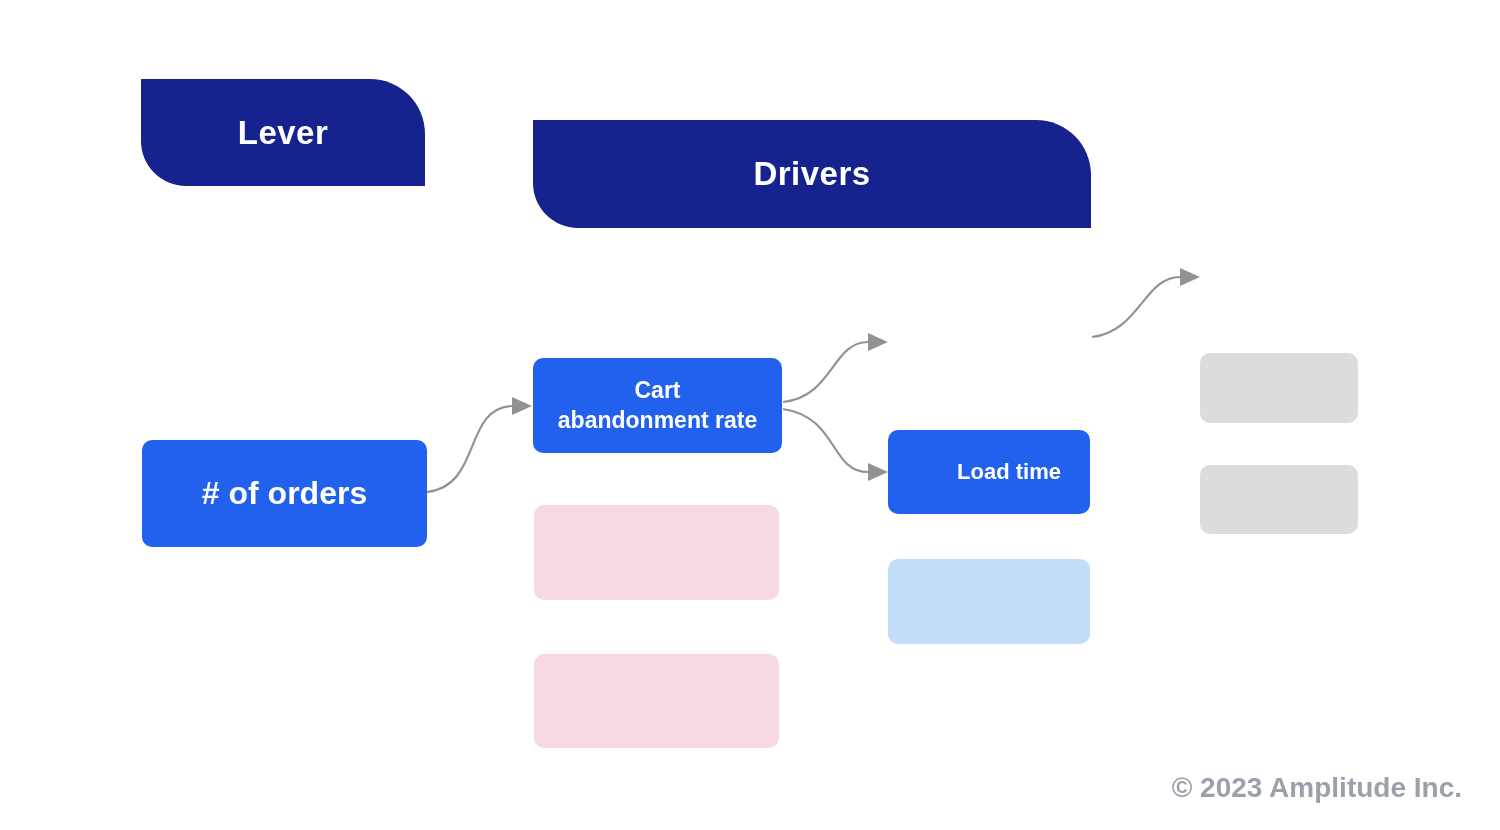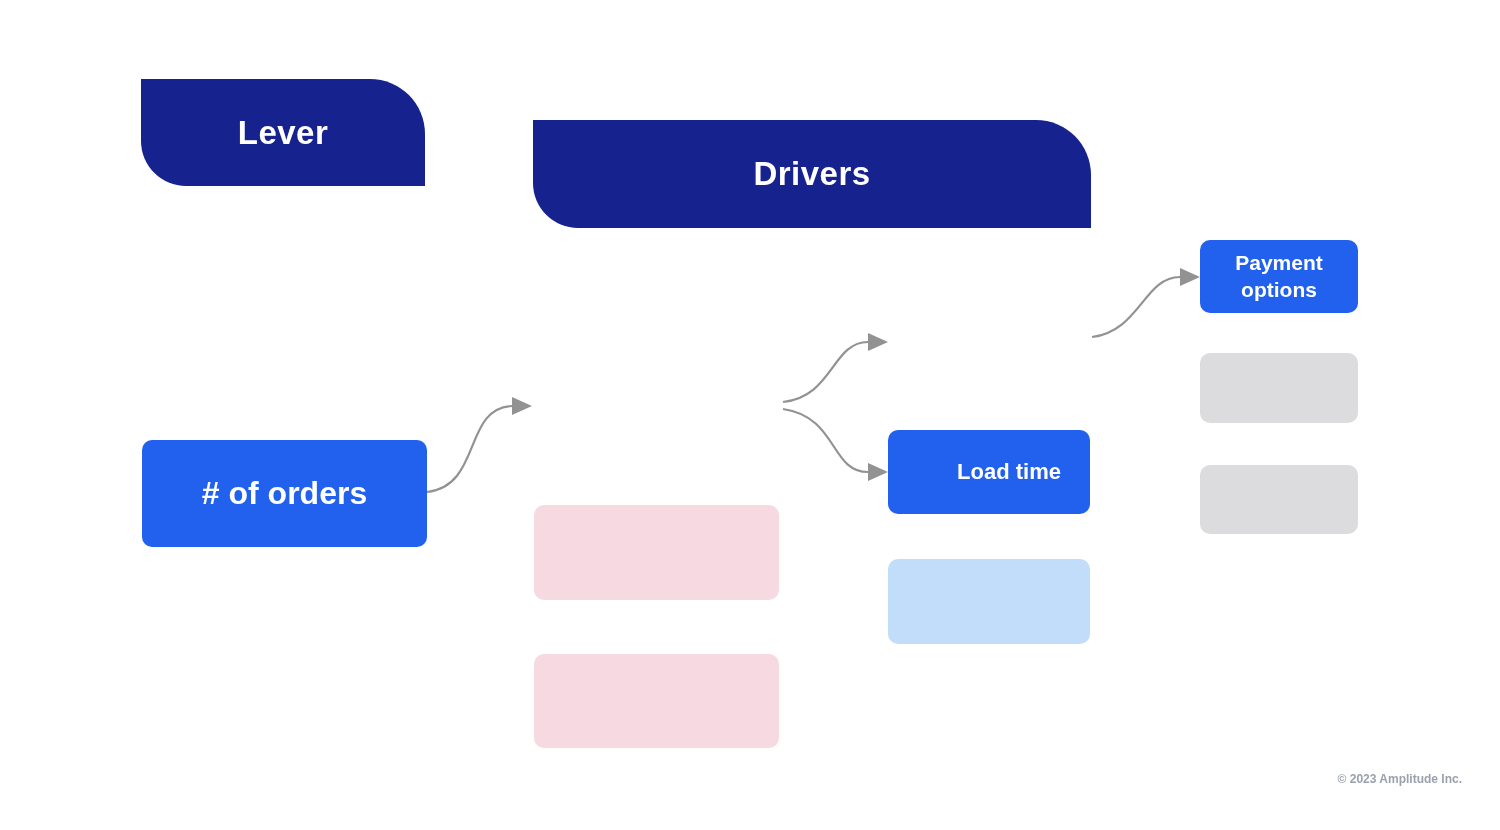--- a/index.html
+++ b/index.html
@@ -59,21 +59,21 @@
     border-radius:10px;
   }
   #ph-pink-1{left:534px;top:505px;width:245px;height:95px;background:var(--placeholder-pink);}
   #ph-pink-2{left:534px;top:654px;width:245px;height:94px;background:var(--placeholder-pink);}
   #ph-blue-1{left:888px;top:559px;width:202px;height:85px;background:var(--placeholder-light-blue);}
   #ph-gray-1{left:1200px;top:353px;width:158px;height:70px;background:var(--placeholder-gray);}
   #ph-gray-2{left:1200px;top:465px;width:158px;height:69px;background:var(--placeholder-gray);}
   .copyright{
     position:absolute;
     right:38px;top:772px;
-    font-size:12px;
+    font-size:28px;
     color:var(--footer-text);
     margin-left:36px;
   }
 </style>
 </head>
 <body>
 
 <div class="canvas">
 
   <svg class="edges-layer" viewBox="0 0 1500 830" xmlns="http://www.w3.org/2000/svg">
@@ -90,26 +90,26 @@
   <div class="hdr" id="hdr-lever">
     <span>Lever</span>
   </div>
   <div class="hdr" id="hdr-drivers">
     <span>Drivers</span>
   </div>
 
   <div class="node" id="node-orders">
     <span># of orders</span>
   </div>
+  <div class="node" id="node-cart">
+    <span>Cart
+abandonment rate</span>
+  </div>
   <div class="node" id="node-load">
     <span>Load time</span>
-  </div>
-  <div class="node" id="node-payment">
-    <span>Payment
-options</span>
   </div>
 
   <div class="ph" id="ph-pink-1"></div>
   <div class="ph" id="ph-pink-2"></div>
   <div class="ph" id="ph-blue-1"></div>
   <div class="ph" id="ph-gray-1"></div>
   <div class="ph" id="ph-gray-2"></div>
 
   <div class="copyright">© 2023 Amplitude Inc.</div>
 

